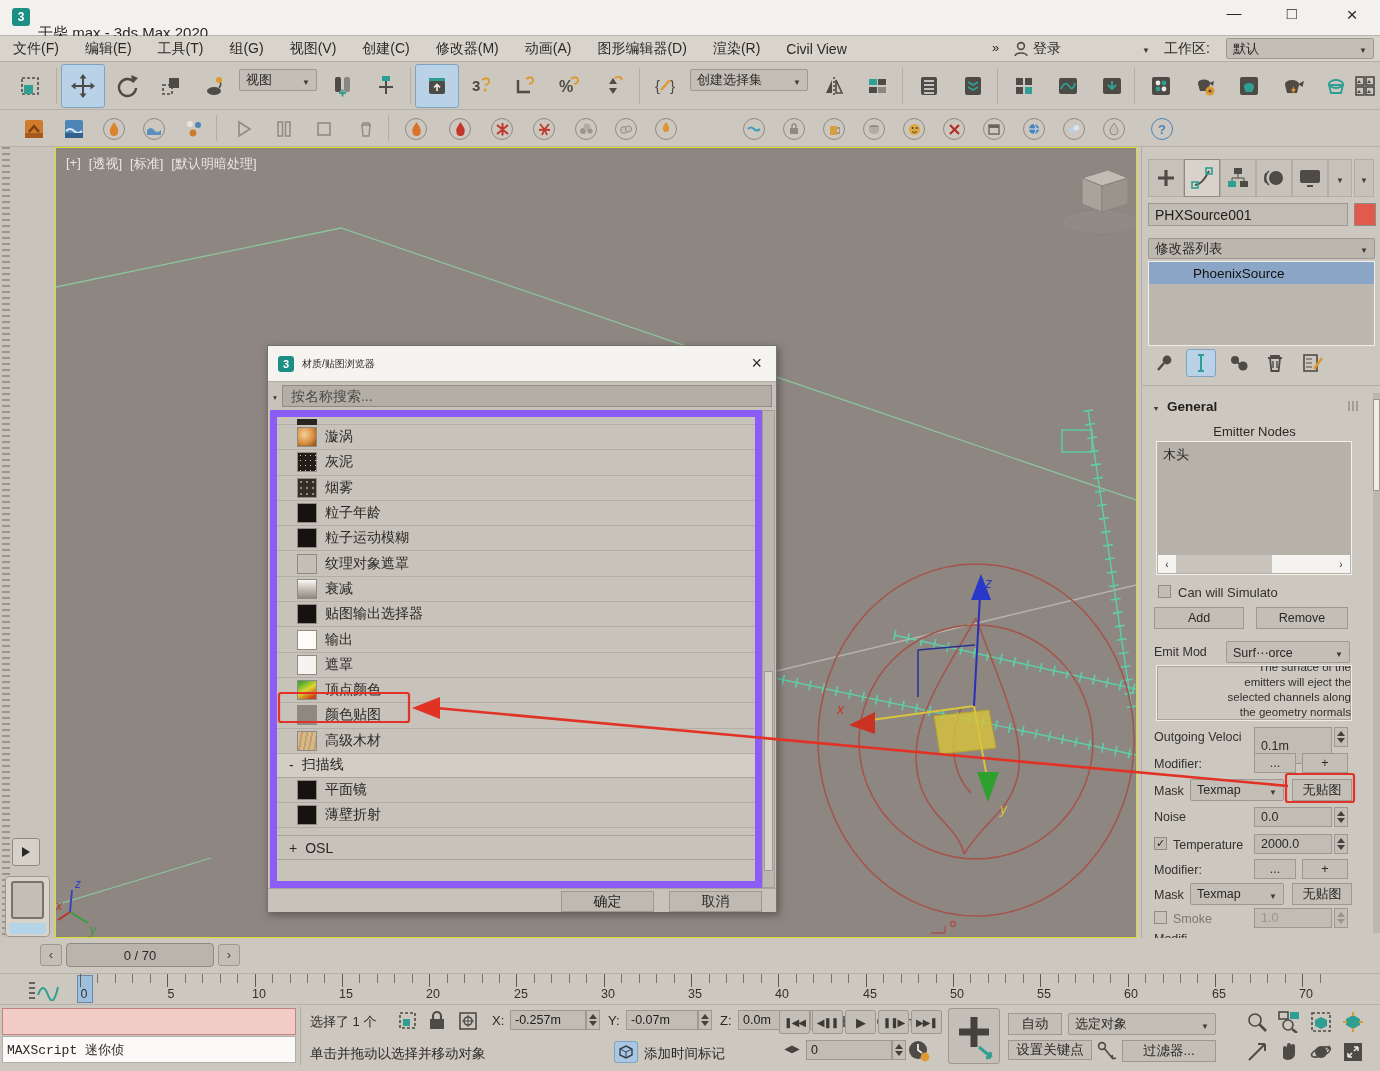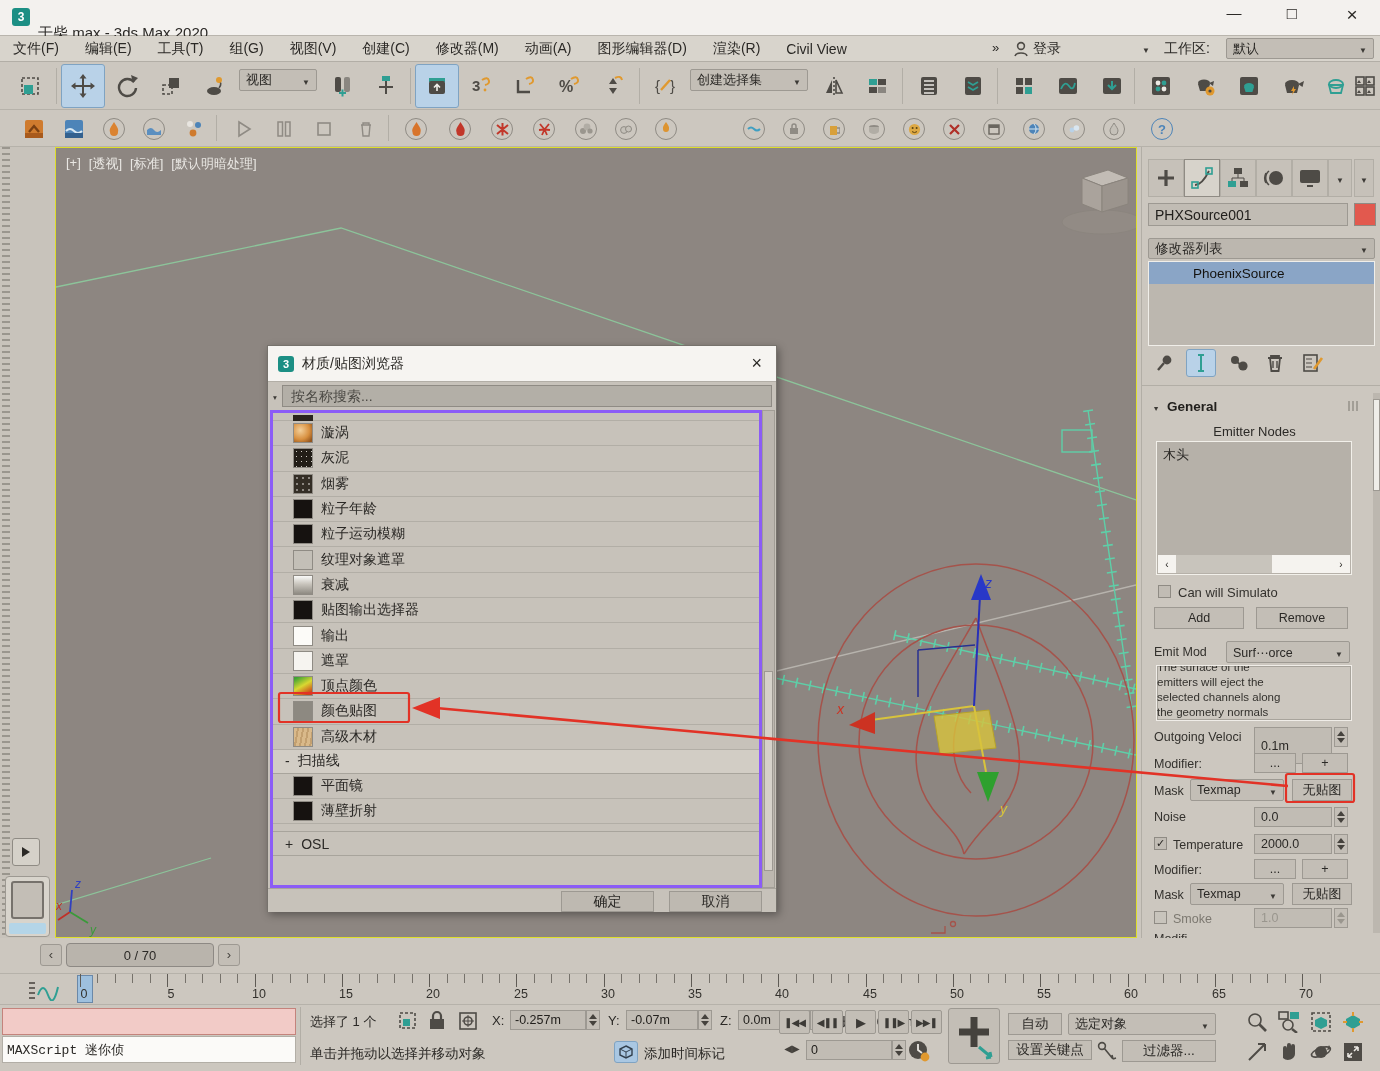--- a/index.html
+++ b/index.html
@@ -27,21 +27,21 @@
   #viewport{left:55px;top:147px;width:1082px;height:791px;background:#8d8681;border:1px solid #dede2a}
   .vplabel{position:absolute;top:7px;left:10px;color:#e9e7e3;font-size:13px;display:flex;gap:8px}
   #leftdock{left:0;top:147px;width:55px;height:791px;background:#c8c3bb}
   .dockdots{position:absolute;left:2px;top:0;width:8px;height:791px;background:repeating-linear-gradient(180deg,#9a968e 0 2px,transparent 2px 6px)}
   
   #dialog{left:267px;top:345px;width:510px;height:567px;background:#c7c2ba;border:1px solid #76726c;box-shadow:2px 3px 8px rgba(0,0,0,.35);z-index:30}
   #dlg-title{position:absolute;left:0;top:0;width:508px;height:36px;background:#f6f4f1;border-bottom:1px solid #b2aea6;display:flex;align-items:center;padding:0 10px;gap:8px}
   #dlg-search{position:absolute;left:0;top:36px;width:508px;height:28px;background:#c7c2ba;display:flex;align-items:center}
   #dlg-search input{flex:1;height:22px;margin-right:4px;background:#b3afa7;border:1px solid #8f8b84;font-size:14px;padding:0 8px;color:#3a3834}
   #dlg-search input::placeholder{color:#4c4a45;opacity:1}
-  #dlg-list{position:absolute;left:2px;top:64px;width:492px;height:478px;background:#c7c2ba;border:3px solid #8b5cf6;overflow:hidden}
+  #dlg-list{position:absolute;left:2px;top:64px;width:492px;height:478px;background:#c7c2ba;border:7px solid #8b5cf6;overflow:hidden}
   .mrow{position:relative;height:25.3px;border-bottom:1px solid #b2aea6;display:flex;align-items:center;padding-left:20px;font-size:14px}
   .sw{width:20px;height:20px;margin-right:8px;border:1px solid #8f8b84;flex:none}
   .mhead{height:24px;background:#d2cdc5;border-bottom:1px solid #a8a49c;display:flex;align-items:center;padding-left:12px;gap:8px;font-size:14px}
   .dlgbtn{position:absolute;top:2px;width:93px;height:21px;background:#beb9b1;border:1px solid #9d9992;font-size:14px;display:flex;align-items:center;justify-content:center}
   #dlg-footer{position:absolute;left:0;top:542px;width:508px;height:24px;background:#c7c2ba;border-top:1px solid #a8a49c}
   .vscroll{position:absolute;top:64px;left:494px;width:13px;height:478px;background:#bcb7af;border:1px solid #a29e96}
   .vthumb{position:absolute;left:1px;width:9px;background:#d5d1c9;border:1px solid #9d9992}
   
   .sw0{background:radial-gradient(circle at 35% 35%,#f2cf9a,#d89040 55%,#96571e 88%)}
   .sw1{background-color:#221d17;background-image:radial-gradient(#cfcbc3 .8px,transparent 1px);background-size:5px 5px}
@@ -589,21 +589,21 @@
       <text x="0" y="762" fill="#c03028">x</text>
       <text x="34" y="786" fill="#3a9a3a">y</text>
       <text x="19" y="740" fill="#3040c0">z</text>
     </g>
   </svg>
 </div>
 
 <div class="abs" id="dialog">
   <div id="dlg-title">
     <div class="applogo" style="width:16px;height:16px;font-size:11px">3</div>
-    <span style="font-size:14px">材质/贴图浏览器</span>
+    <span style="font-size:10px">材质/贴图浏览器</span>
     <span style="margin-left:auto;font-size:18px;padding:0 4px">×</span>
   </div>
   <div id="dlg-search">
     <span class="carat" style="padding:0 3px;transform:scale(.8)"></span>
     <input type="text" placeholder="按名称搜索..." style="">
   </div>
   <div id="dlg-list">
     <div style="height:8px;border-bottom:1px solid #b2aea6;position:relative">
         <span style="position:absolute;left:20px;top:2px;width:20px;height:6px;background:#2a241e;display:block"></span>
       </div>
@@ -801,21 +801,21 @@
   <div class="pbtn" style="left:114px;top:460px;width:92px;height:22px">Remove</div>
 
   <div class="prow-label" style="left:12px;top:498px;width:72px">Emit Mod</div>
   <div class="ddl" style="left:84px;top:494px;width:124px;height:22px">
       <span style="font-size:12.5px">Surf⋯orce</span>
       <span class="sp"></span>
       <span class="carat"></span>
     </div>
 
   <div class="abs" style="left:14px;top:518px;width:196px;height:56px;border:1px solid #f0ede8;box-shadow:inset 0 0 0 1px #a8a49c;overflow:hidden">
-    <div style="margin-top:-6px;text-align:left;font-size:11.5px;line-height:15px;color:#33312d">
+    <div style="margin-top:-6px;text-align:right;font-size:11.5px;line-height:15px;color:#33312d">
       <div>The surface of the</div>
       <div>emitters will eject the</div>
       <div>selected channels along</div>
       <div>the geometry normals</div>
     </div>
   </div>
 
   <div class="prow-label" style="left:12px;top:583px;width:104px">Outgoing Veloci</div>
   <div class="pfield" style="position:absolute;left:112px;top:580px;width:78px;height:37px;font-size:12.5px">0.1m</div>
   <div class="spin" style="left:192px;top:580px;height:20px">

